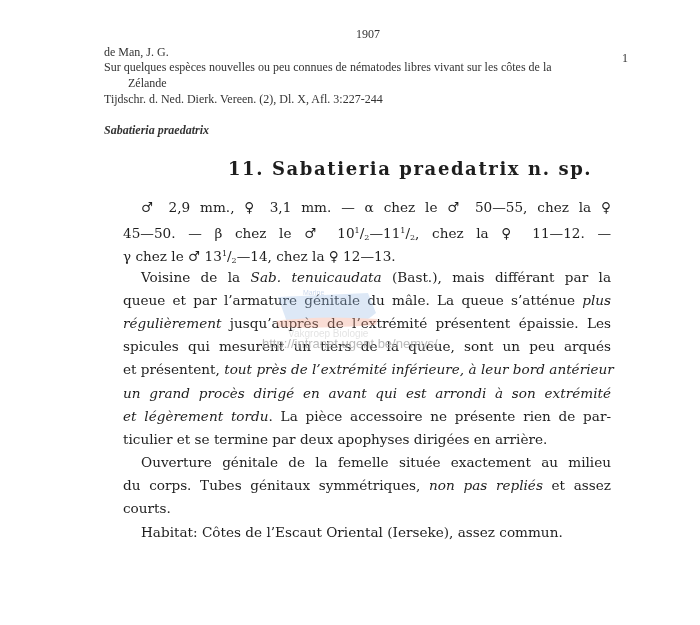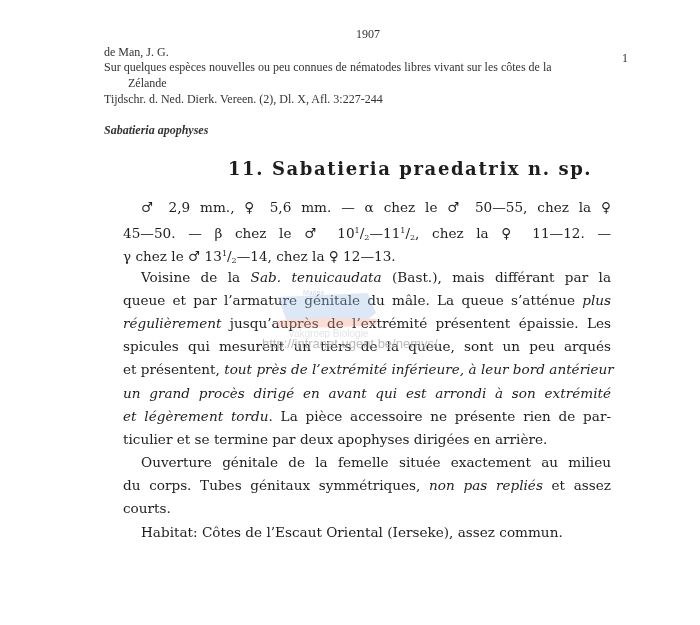--- a/index.html
+++ b/index.html
@@ -19,26 +19,26 @@
 </style>
 </head>
 <body>
 
 <div class="hdr" style="left:104px; top:45px;">de Man, J. G.</div>
 <div class="hdr" style="left:356px; top:27px;">1907</div>
 <div class="hdr" style="left:622px; top:51px;">1</div>
 <div class="hdr" style="left:104px; top:60px;">Sur quelques espèces nouvelles ou peu connues de nématodes libres vivant sur les côtes de la</div>
 <div class="hdr" style="left:120px; top:76px;margin-left:8px;">Zélande</div>
 <div class="hdr" style="left:104px; top:92px;">Tijdschr. d. Ned. Dierk. Vereen. (2), Dl. X, Afl. 3:227-244</div>
-<div class="hdr" style="left:104px; top:123px; font-style:italic; font-weight:bold;">Sabatieria apophyses</div>
+<div class="hdr" style="left:104px; top:123px; font-style:italic; font-weight:bold;">Sabatieria praedatrix</div>
 
 <div class="scan title">11. Sabatieria praedatrix n. sp.</div>
 
 <div class="scan body-text">
-  <span class="line indent"><span>♂ 2,9 mm., ♀ 5,6 mm. — α chez le ♂ 50—55, chez la ♀</span></span>
+  <span class="line indent"><span>♂ 2,9 mm., ♀ 3,1 mm. — α chez le ♂ 50—55, chez la ♀</span></span>
   <span class="line"><span>45—50. — β chez le ♂ 10</span><sup>1</sup><span>/</span><sub>2</sub><span>—11</span><sup>1</sup><span>/</span><sub>2</sub><span>, chez la ♀ 11—12. —</span></span>
   <span class="line last"><span>γ chez le ♂ 13</span><sup>1</sup><span>/</span><sub>2</sub><span>—14, chez la ♀ 12—13.</span></span>
   <span class="line indent"><span>Voisine de la </span><i>Sab. tenuicaudata</i><span> (Bast.), mais différant par la</span></span>
   <span class="line"><span>queue et par l’armature génitale du mâle. La queue s’atténue </span><i>plus</i></span>
   <span class="line"><i>régulièrement</i><span> jusqu’auprès de l’extrémité présentent épaissie. Les</span></span>
   <span class="line"><span>spicules qui mesurent un tiers de la queue, sont un peu arqués</span></span>
   <span class="line"><span>et présentent, </span><i>tout près de l’extrémité inférieure, à leur bord antérieur</i></span>
   <span class="line"><i>un grand procès dirigé en avant qui est arrondi à son extrémité</i></span>
   <span class="line"><i>et légèrement tordu</i><span>. La pièce accessoire ne présente rien de par-</span></span>
   <span class="line last"><span>ticulier et se termine par deux apophyses dirigées en arrière.</span></span>

